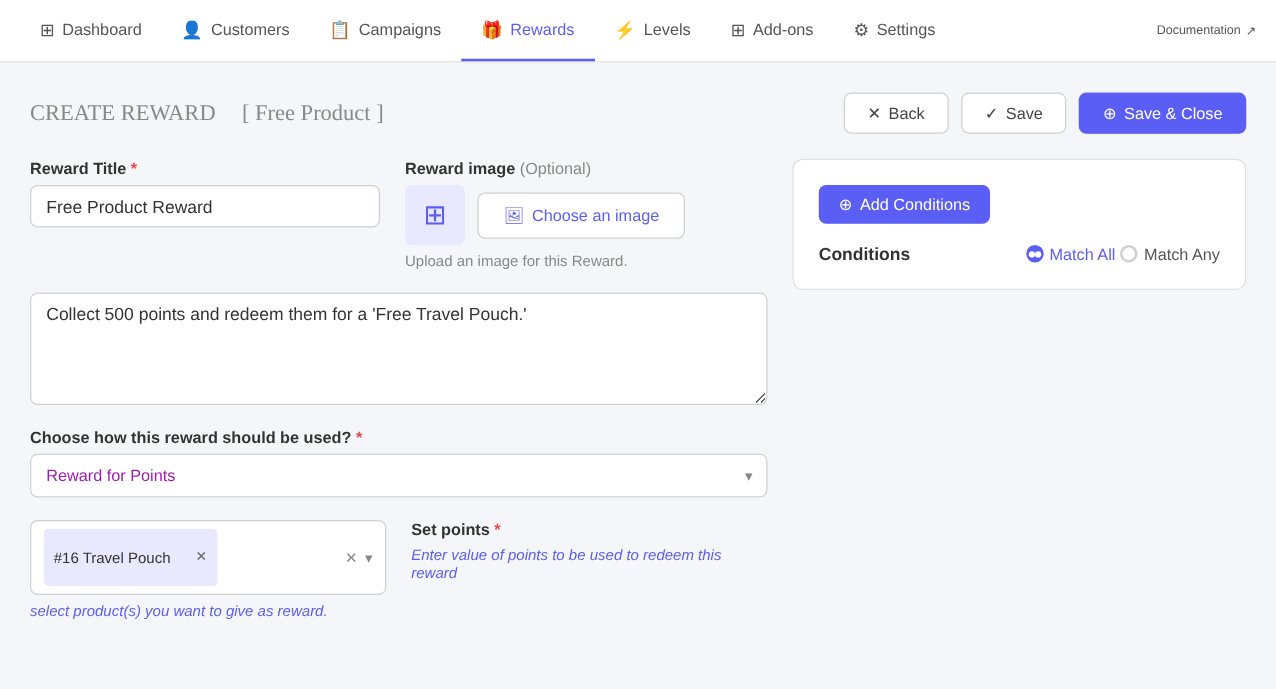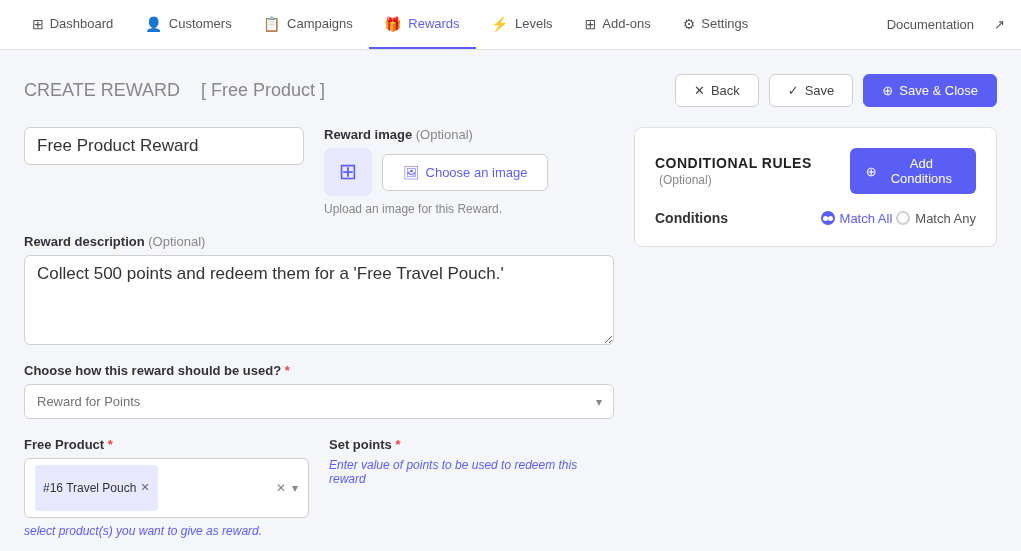--- a/index.html
+++ b/index.html
@@ -13,29 +13,29 @@
     }
     .nav-item {
       display: flex; align-items: center; gap: 6px;
       padding: 0 16px; height: 100%; cursor: pointer;
       font-size: 13px; color: #555; border-bottom: 2px solid transparent;
       white-space: nowrap;
     }
     .nav-item.active { color: #5b5ef4; border-bottom: 2px solid #5b5ef4; font-weight: 500; }
     .nav-icon { font-size: 14px; }
     .nav-right { margin-left: auto; display: flex; align-items: center; }
-    .nav-doc { font-size: 13px; color: #555; cursor: pointer; display: flex; align-items: center; gap: 20px; }
+    .nav-doc { font-size: 10px; color: #555; cursor: pointer; display: flex; align-items: center; gap: 4px; }
 
     
     .page { padding: 24px; display: flex; flex-direction: column; gap: 20px; max-width: 1021px; }
 
     
     .header-row { display: flex; align-items: center; justify-content: space-between; }
     .page-title { font-size: 18px; font-weight: 700; color: #222; }
-    .page-title span { color: #888; font-weight: 400; }
+    .page-title span { color: #888; font-weight: 400; font-family: Liberation Serif, serif; }
     .header-actions { display: flex; gap: 10px; }
 
     .btn {
       display: flex; align-items: center; gap: 6px;
       padding: 8px 18px; border-radius: 6px; cursor: pointer;
       font-size: 13px; font-weight: 500; border: 1px solid #d0d0d0;
       background: #fff; color: #444;
     }
     .btn-primary { background: #5b5ef4; color: #fff; border-color: #5b5ef4; }
 
@@ -44,21 +44,21 @@
     .form-area { flex: 1; display: flex; flex-direction: column; gap: 18px; }
     .sidebar-area { width: 390px; }
 
     
     .form-row-top { display: flex; gap: 20px; align-items: flex-start; }
     .field-group { display: flex; flex-direction: column; gap: 6px; }
     .field-label { font-size: 13px; font-weight: 600; color: #333; }
 
     .text-input {
       border: 1px solid #d0d0d0; border-radius: 6px;
-      padding: 8px 12px; font-size: 17px; color: #333;
+      padding: 8px 12px; font-size: 14px; color: #333;
       background: #fff; width: 100%;
     }
 
     
     .reward-image-section { display: flex; flex-direction: column; gap: 6px; justify-content: space-between; }
     .image-upload-row { display: flex; align-items: center; gap: 10px; }
     .image-placeholder {
       width: 48px; height: 48px; background: #e8e8ff;
       border-radius: 6px; display: flex; align-items: center; justify-content: center;
       font-size: 20px;
@@ -75,39 +75,39 @@
     textarea.text-input {
       resize: vertical; min-height: 100px; font-family: Liberation Sans, sans-serif;
       width: 100%;
     }
 
     
     .select-wrapper { position: relative; }
     .select-wrapper select {
       width: 100%; appearance: none; border: 1px solid #d0d0d0;
       border-radius: 6px; padding: 9px 36px 9px 12px; font-size: 13px;
-      color: #737373; background: #fff; cursor: pointer;
+      color: #a21caf; background: #fff; cursor: pointer;
     }
     .select-chevron {
       position: absolute; right: 12px; top: 50%; transform: translateY(-50%);
       pointer-events: none; color: #888; font-size: 12px;
     }
     .select-hint { font-size: 12px; color: #5b5ef4; font-style: italic; }
 
     
     .form-row-bottom { display: flex; gap: 20px; }
     .field-half { flex: 1; display: flex; flex-direction: column; gap: 6px; }
 
     .tag-input {
       display: flex; align-items: center; gap: 6px; flex-wrap: wrap;
       border: 1px solid #d0d0d0; border-radius: 6px; padding: 6px 10px;
       background: #fff; min-height: 38px; position: relative;
     }
     .tag {
-      display: flex; align-items: flex-start; gap: 4px;
+      display: flex; align-items: flex-start; gap: 20px;
       background: #e8e8ff; border-radius: 4px;
       padding: 16px 8px; font-size: 12px; color: #333;
     }
     .tag-remove { cursor: pointer; color: #666; font-size: 11px; }
     .tag-clear { margin-left: auto; color: #888; cursor: pointer; font-size: 12px; }
     .tag-chevron { color: #888; font-size: 12px; cursor: pointer; }
     .field-hint { font-size: 12px; color: #5b5ef4; font-style: italic; }
 
     
     .cond-card {
@@ -201,20 +201,24 @@
     </div>
   </div>
 
   <div class="main-layout">
 
     <div class="form-area">
 
       <div class="form-row-top">
 
         <div class="field-group" style="width:280px;">
+          <label class="field-label">
+            <span>Reward Title</span>
+            <span style="color:#e44;"> *</span>
+          </label>
           <input type="text" class="text-input" style="width: 280px;" value="Free Product Reward">
         </div>
 
         <div class="reward-image-section">
           <label class="field-label">
             <span>Reward image</span>
             <span style="color:#888; font-weight:400;">(Optional)</span>
           </label>
           <div class="image-upload-row">
             <div class="image-placeholder">
@@ -223,47 +227,39 @@
             <button class="choose-image-btn">
               <span>🖼</span>
               <span>Choose an image</span>
             </button>
           </div>
           <span class="upload-hint">Upload an image for this Reward.</span>
         </div>
       </div>
 
       <div class="field-group">
-        <label class="field-label">
-          <span>Reward description</span>
-          <span style="color:#888; font-weight:400;">(Optional)</span>
-        </label>
         <textarea class="text-input" style="width: 590px; min-height: 90px;" id="desc-area">Collect 500 points and redeem them for a 'Free Travel Pouch.'</textarea>
       </div>
 
       <div class="field-group">
         <label class="field-label">
           <span>Choose how this reward should be used?</span>
           <span style="color:#e44;"> *</span>
         </label>
         <div class="select-wrapper" style="width:590px;">
           <select>
             <option>Reward for Points</option>
           </select>
           <span class="select-chevron">▾</span>
         </div>
       </div>
 
       <div class="form-row-bottom">
 
         <div class="field-half">
-          <label class="field-label">
-            <span>Free Product</span>
-            <span style="color:#e44;"> *</span>
-          </label>
           <div class="tag-input">
             <div class="tag">
               <span>#16 Travel Pouch</span>
               <span class="tag-remove">✕</span>
             </div>
             <span class="tag-clear">✕</span>
             <span class="tag-chevron">▾</span>
           </div>
           <span class="field-hint">select product(s) you want to give as reward.</span>
         </div>
@@ -277,24 +273,20 @@
         </div>
 
       </div>
 
     </div>
 
     <div class="sidebar-area">
       <div class="cond-card">
 
         <div class="cond-header">
-          <div>
-            <span class="cond-title">CONDITIONAL RULES</span>
-            <span class="cond-optional">(Optional)</span>
-          </div>
           <button class="add-cond-btn">
             <span>⊕</span>
             <span>Add Conditions</span>
           </button>
         </div>
 
         <div class="cond-row">
           <span class="cond-label">Conditions</span>
           <div class="match-options">
             <div class="match-option active">

